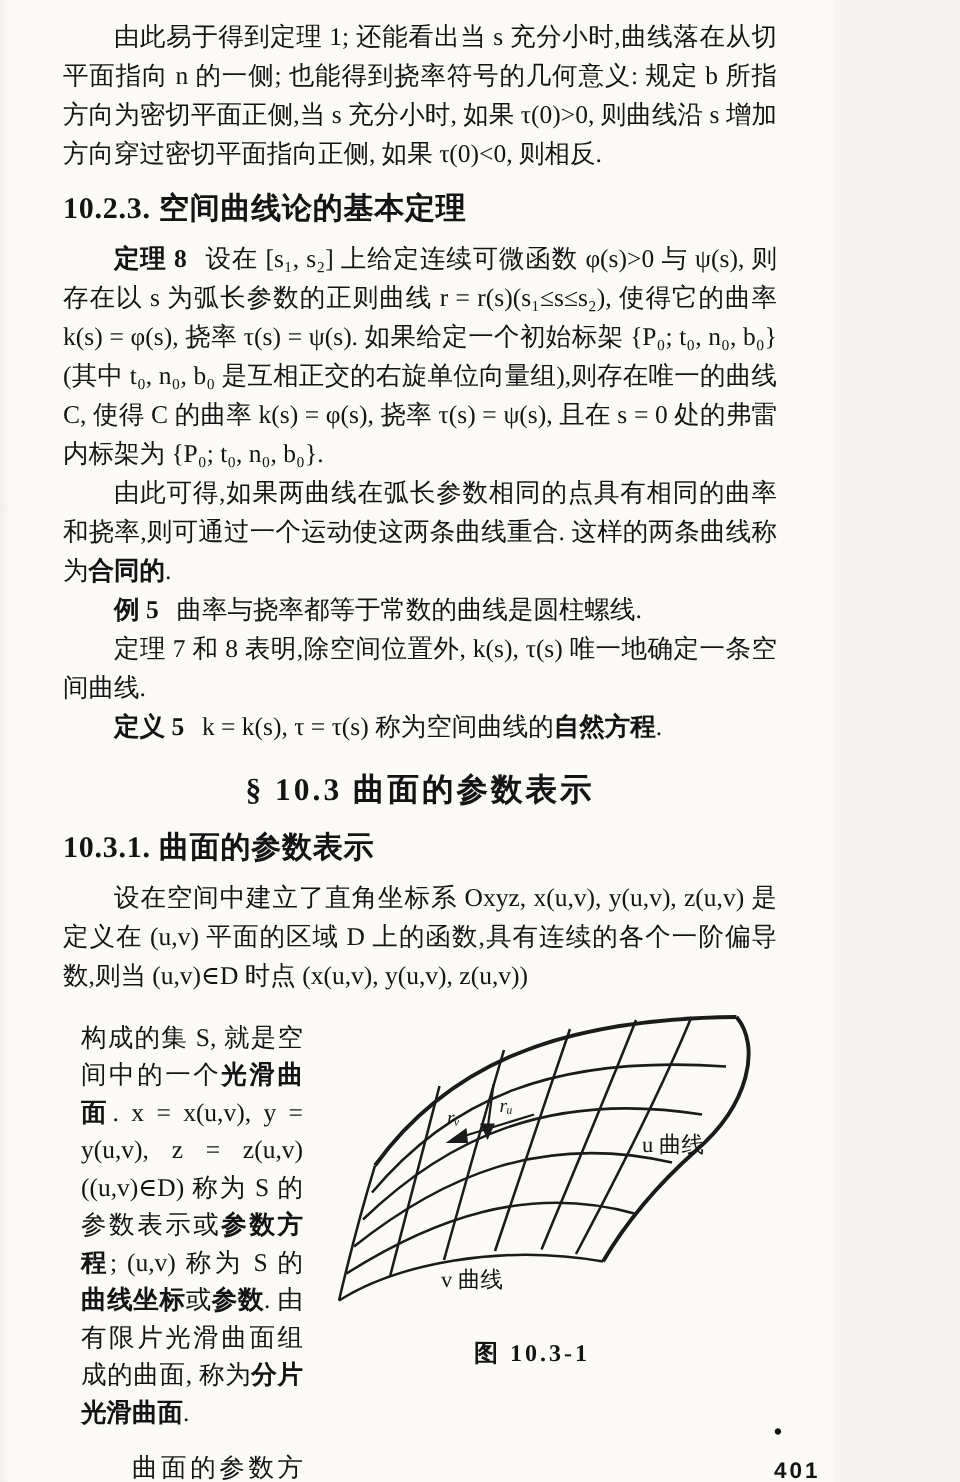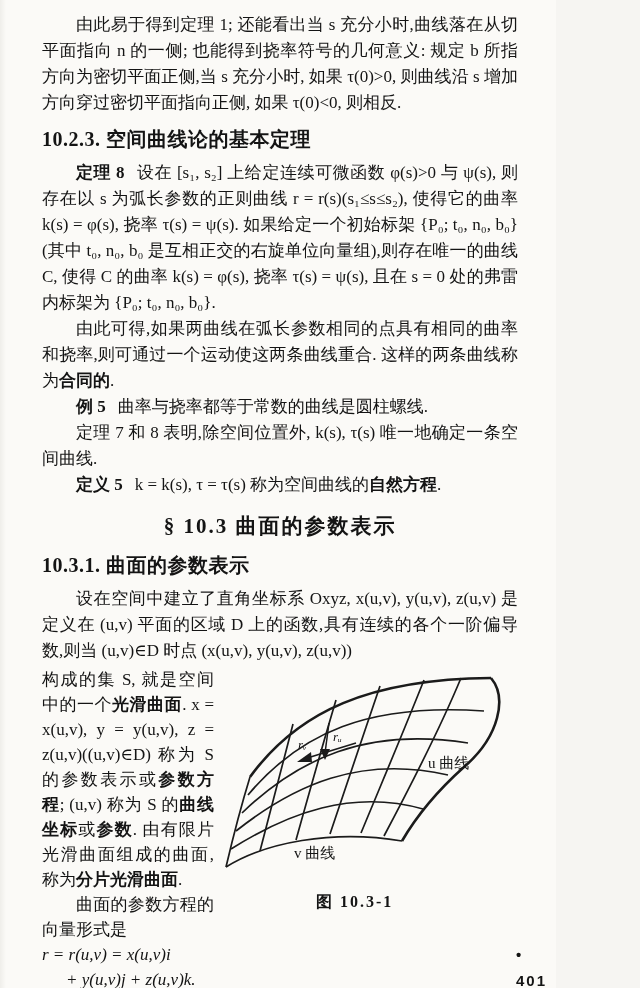--- a/index.html
+++ b/index.html
@@ -32,21 +32,21 @@
   h1.center{
     font-size:21px;font-weight:bold;text-align:center;
     margin:13px 0 10px;line-height:30px;letter-spacing:2px;
   }
   .wrap{display:flex;margin-top:3px;}
   .wrap-left{
     width:268px;
     line-height:25px;
     text-align:justify;
   }
-  .wrap-left p{margin:0;}
+  .wrap-left p{margin:12px;}
   .formula{text-indent:0;padding-left:0;}
   .formula2{text-indent:0;padding-left:24px;font-style:italic;}
   .fi{font-style:italic;}
   .wrap-right{flex:1;position:relative;}
   .wrap-right svg{display:block;margin-left:4px;margin-top:-2px;}
   .mesh path{fill:none;stroke:#1b1b1b;}
   .mesh .edge{stroke-width:2.6;}
   .mesh .inner{stroke-width:1.7;}
   .mesh .arrow{stroke-width:1.5;}
   .mesh .head{fill:#1b1b1b;stroke:none;}

